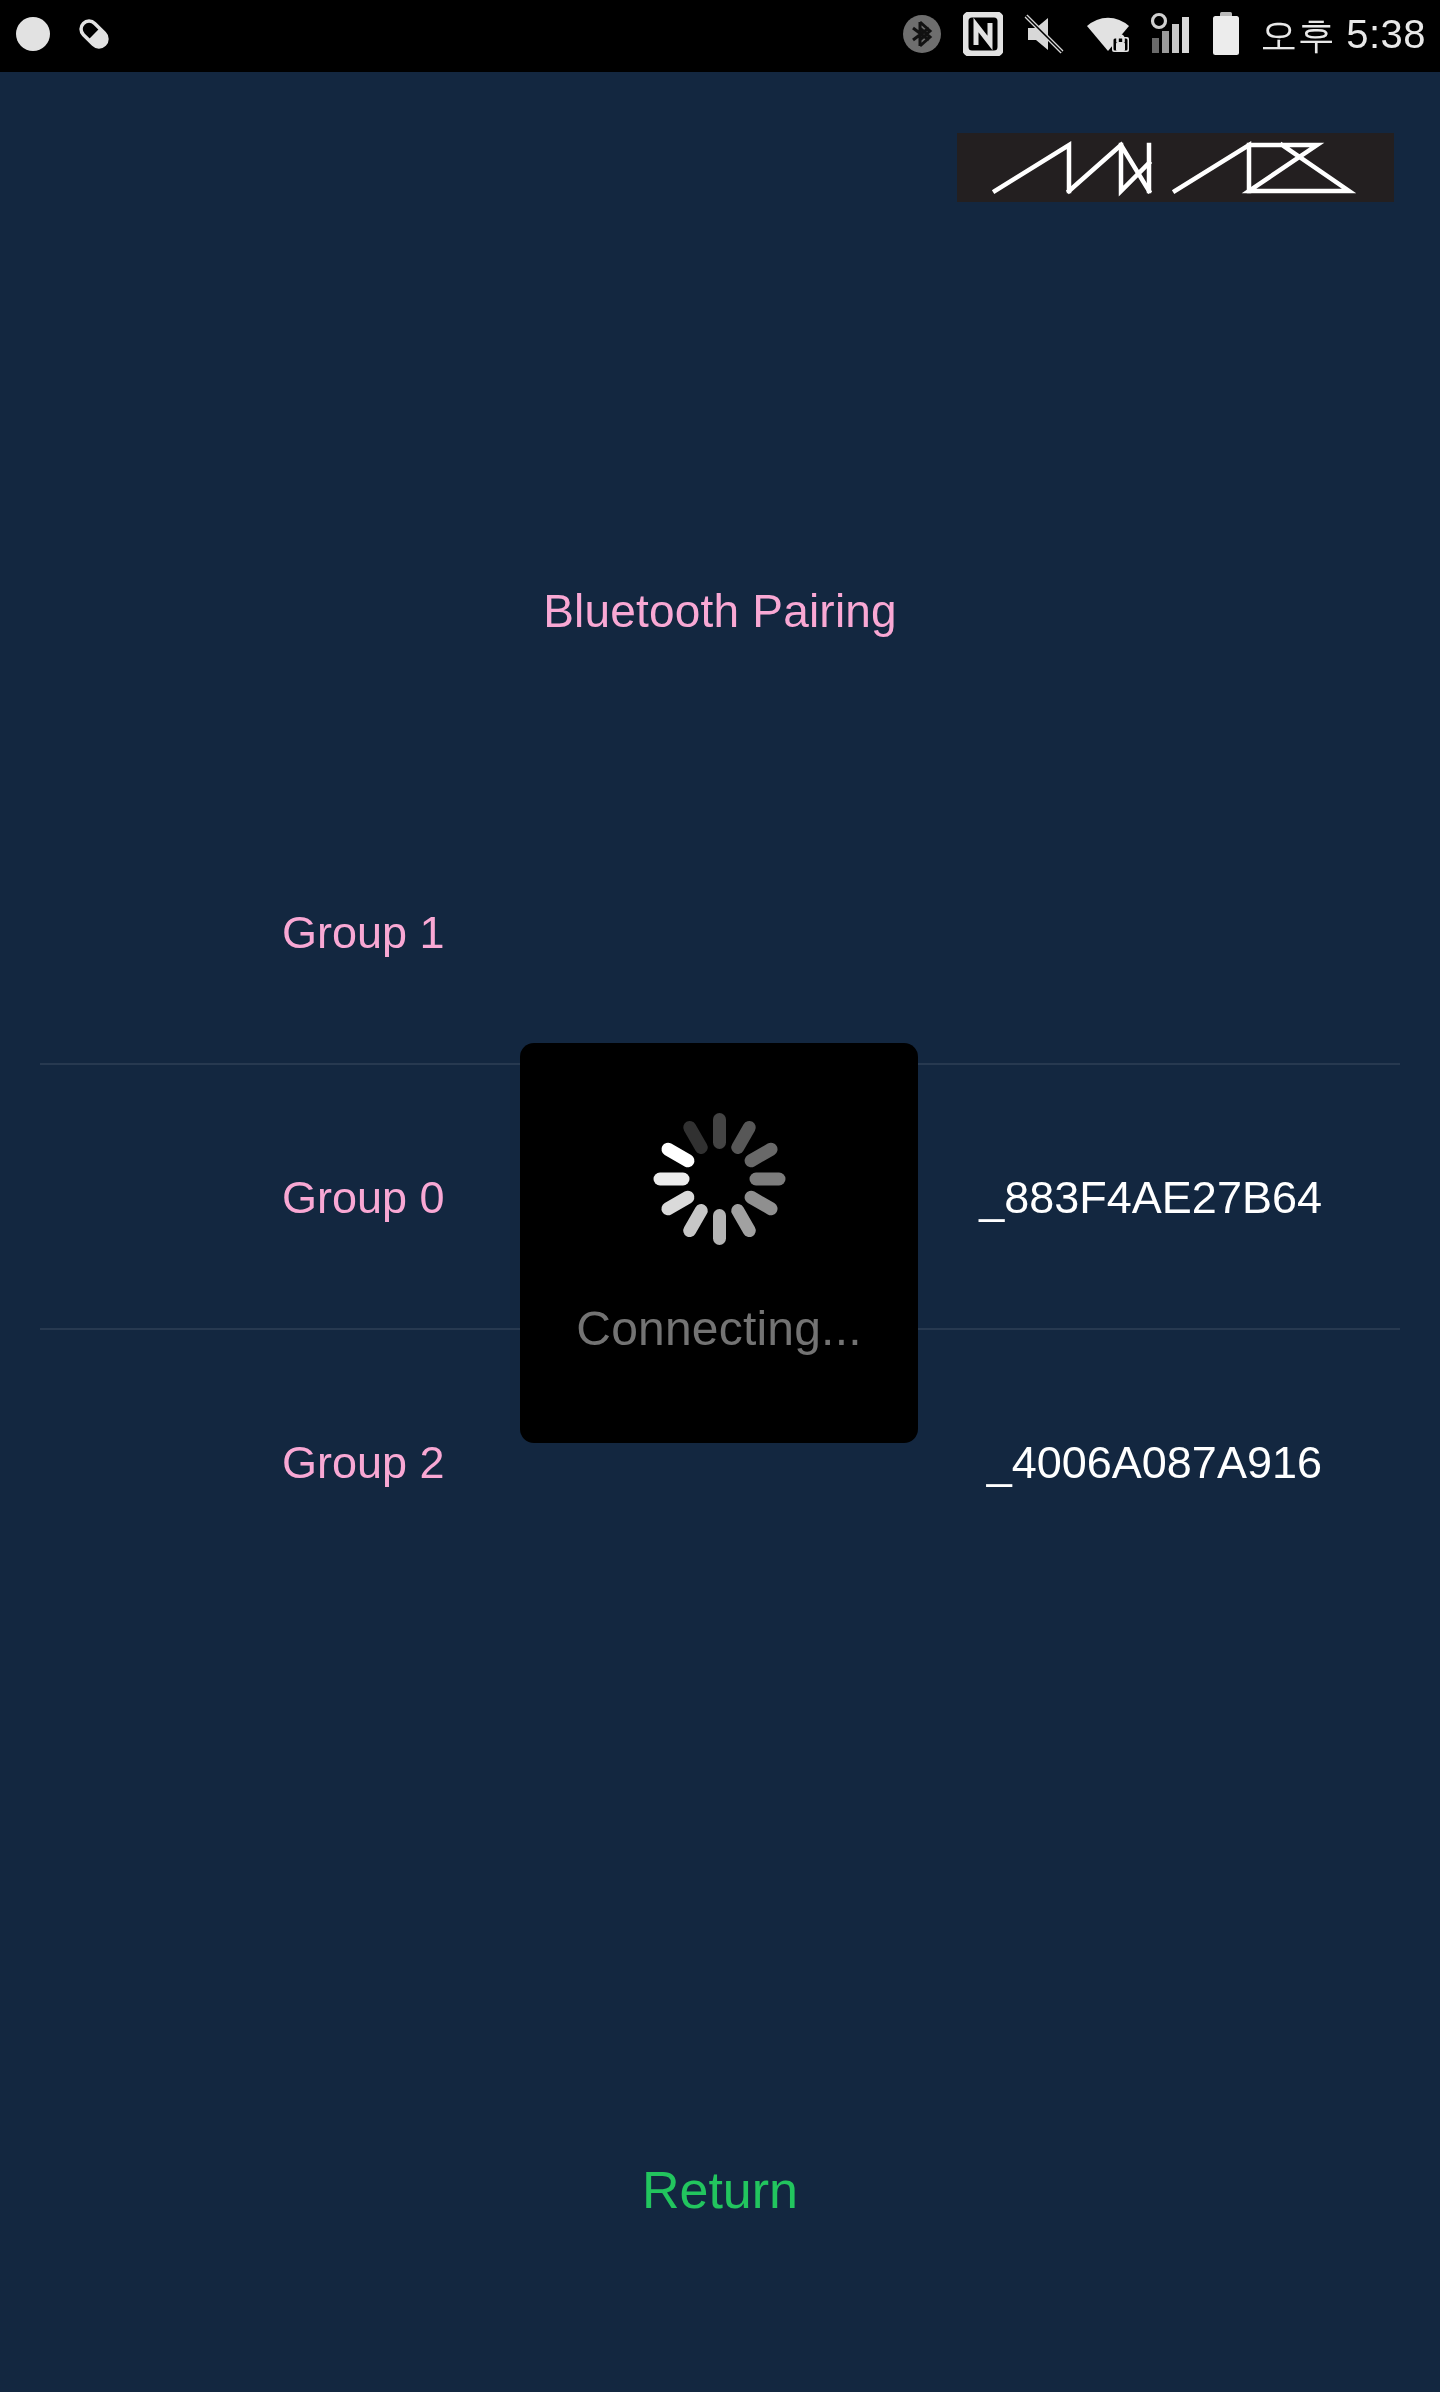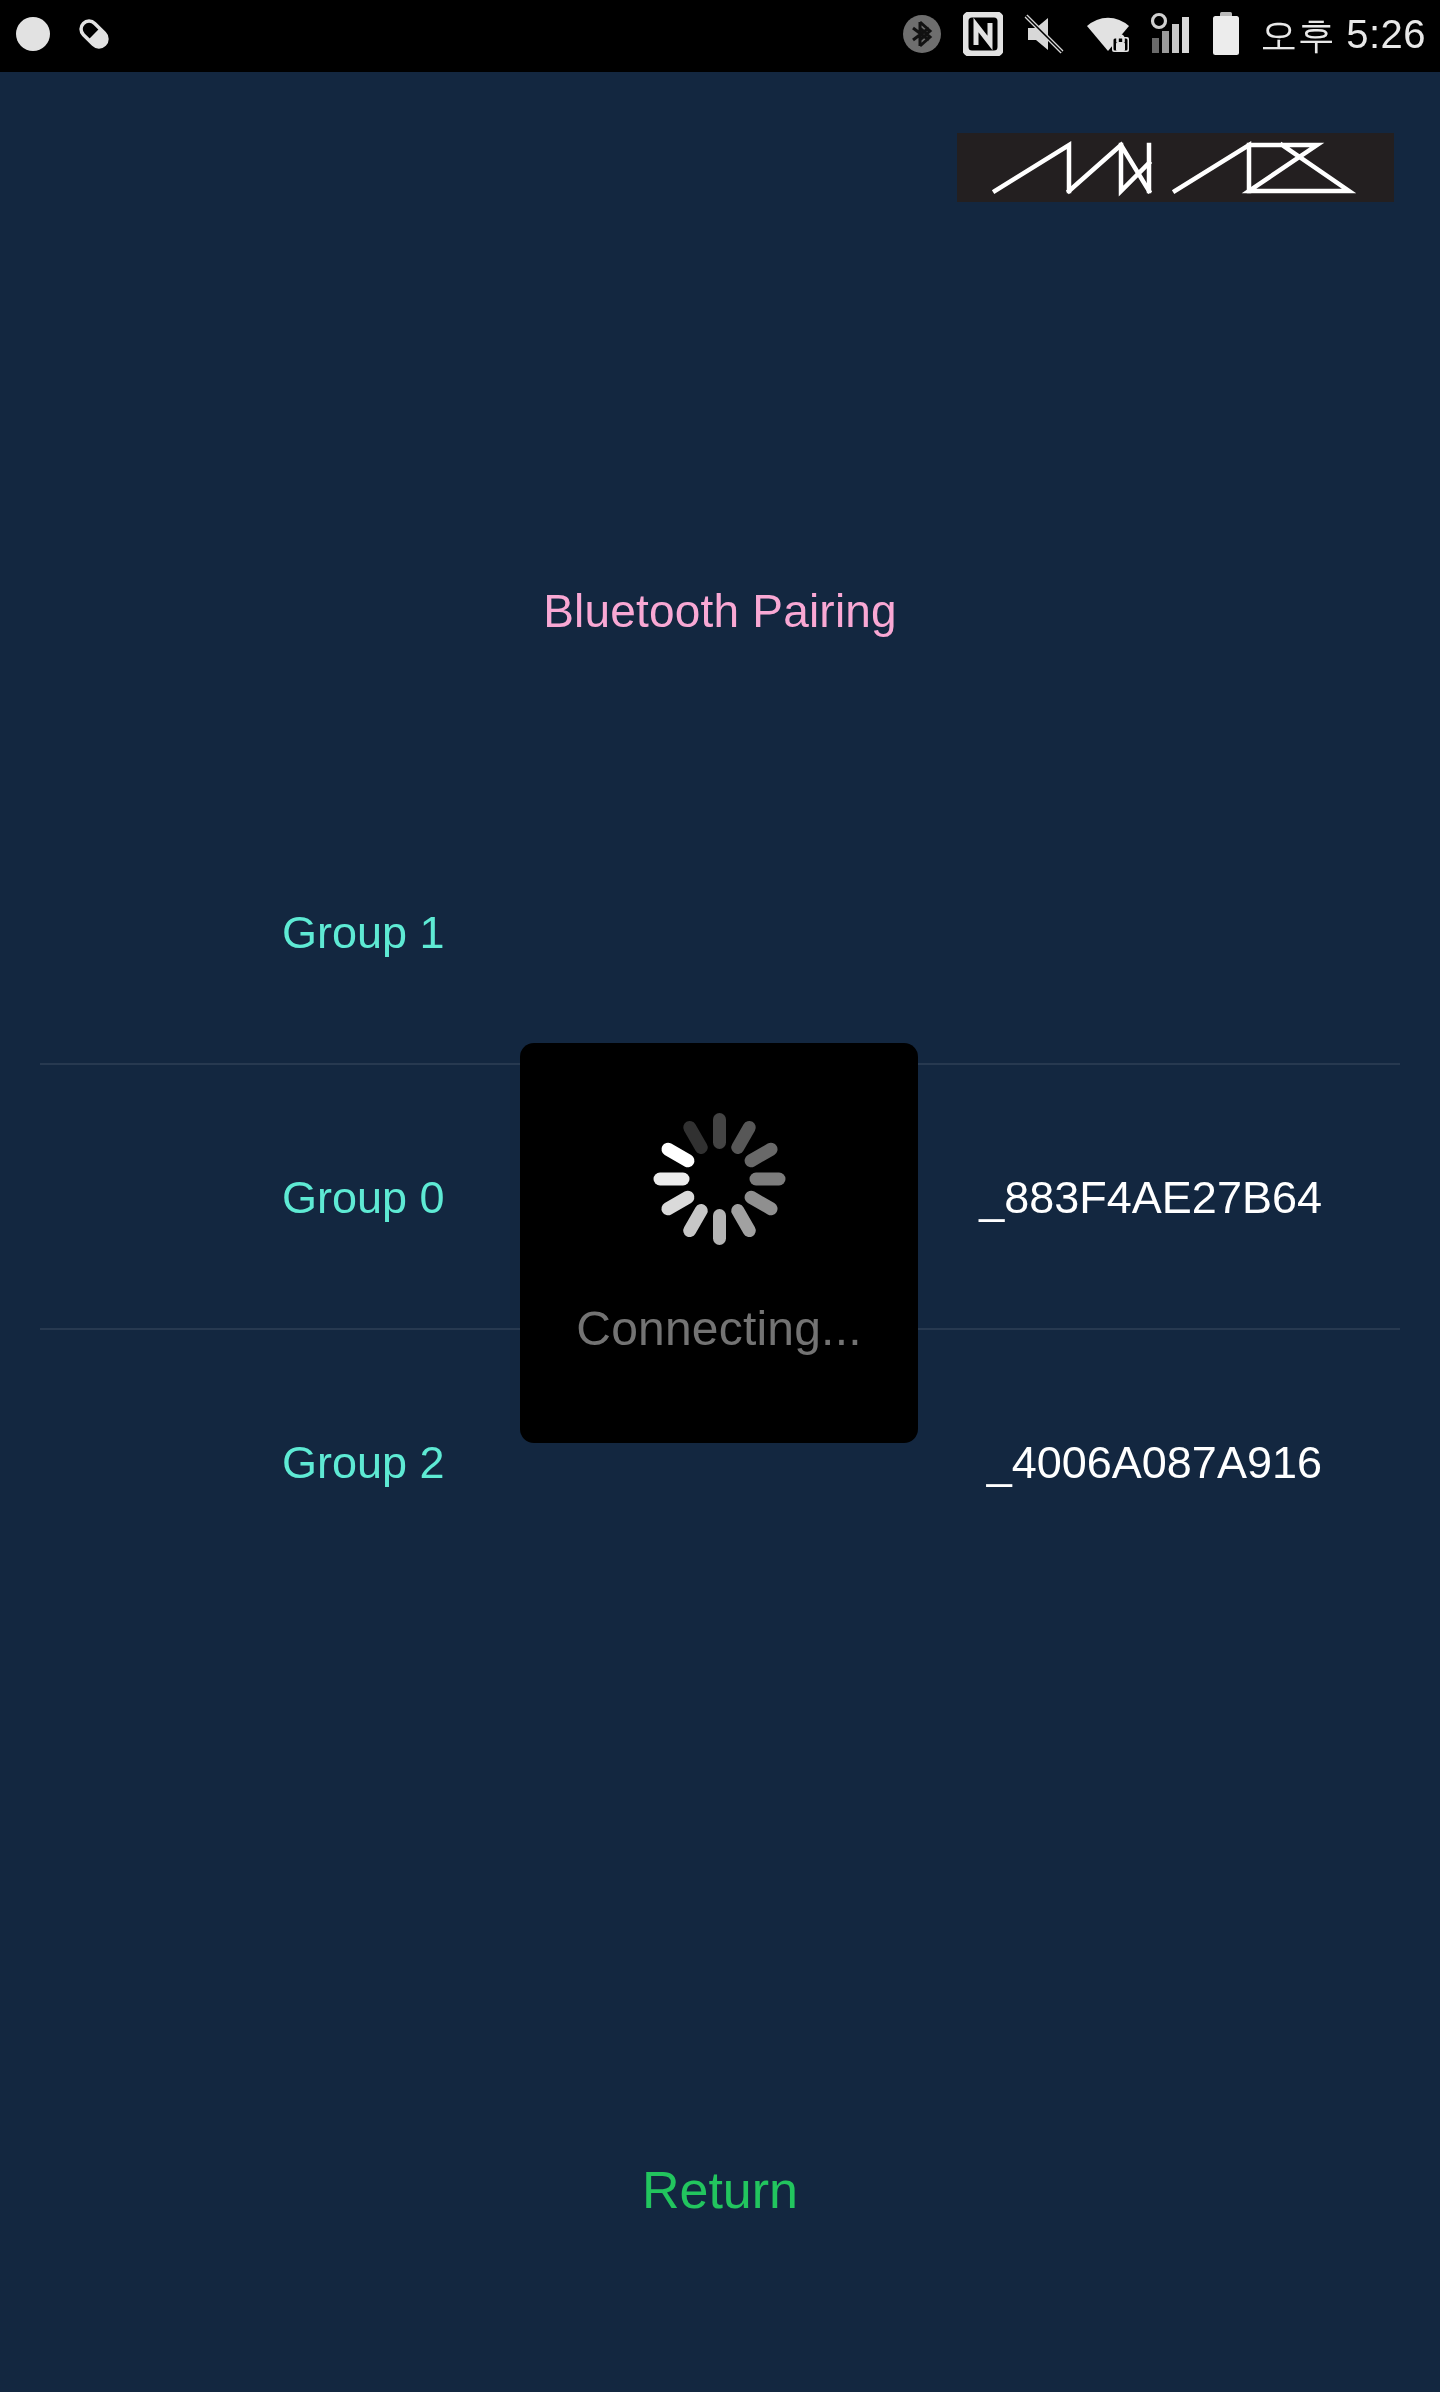--- a/index.html
+++ b/index.html
@@ -46,21 +46,21 @@
 
   
   #device-list { position:absolute; top:800px; left:0; width:1440px; }
   .device-row {
     position:relative;
     height:265px;
     display:flex; align-items:center;
   }
   .device-group {
     position:absolute; left:282px;
-    color:#5eead4; font-size:45px; font-weight:400; white-space:nowrap;
+    color:#f9a8d4; font-size:45px; font-weight:400; white-space:nowrap;
   }
   .device-name {
     position:absolute; right:118px;
     color:#ffffff; font-size:45px; font-weight:400; white-space:nowrap;
   }
   .row-divider {
     position:absolute; left:40px; right:40px; bottom:0;
     height:2px; background:rgba(255,255,255,0.085);
   }
 
@@ -166,21 +166,21 @@
 
       <span class="sb-icon">
         <svg width="30" height="46" viewBox="0 0 30 46">
           <rect x="9" y="1" width="12" height="5" rx="1.5" fill="#b9b9b9"></rect>
           <rect x="2" y="5" width="26" height="39" rx="2.5" fill="#ececec"></rect>
         </svg>
       </span>
 
       <span class="sb-clock">
         <span class="sb-ampm">오후</span>
-        <span>5:26</span>
+        <span>5:38</span>
       </span>
 
     </div>
   </div>
 
   <div id="brand-logo">
     <svg width="437" height="69" viewBox="0 0 437 69" aria-hidden="true">
       <g stroke="#ffffff" stroke-width="4.5" fill="none" stroke-linejoin="miter" stroke-linecap="square">
 
         <path d="M38 58 L112 12 L112 58"></path>

